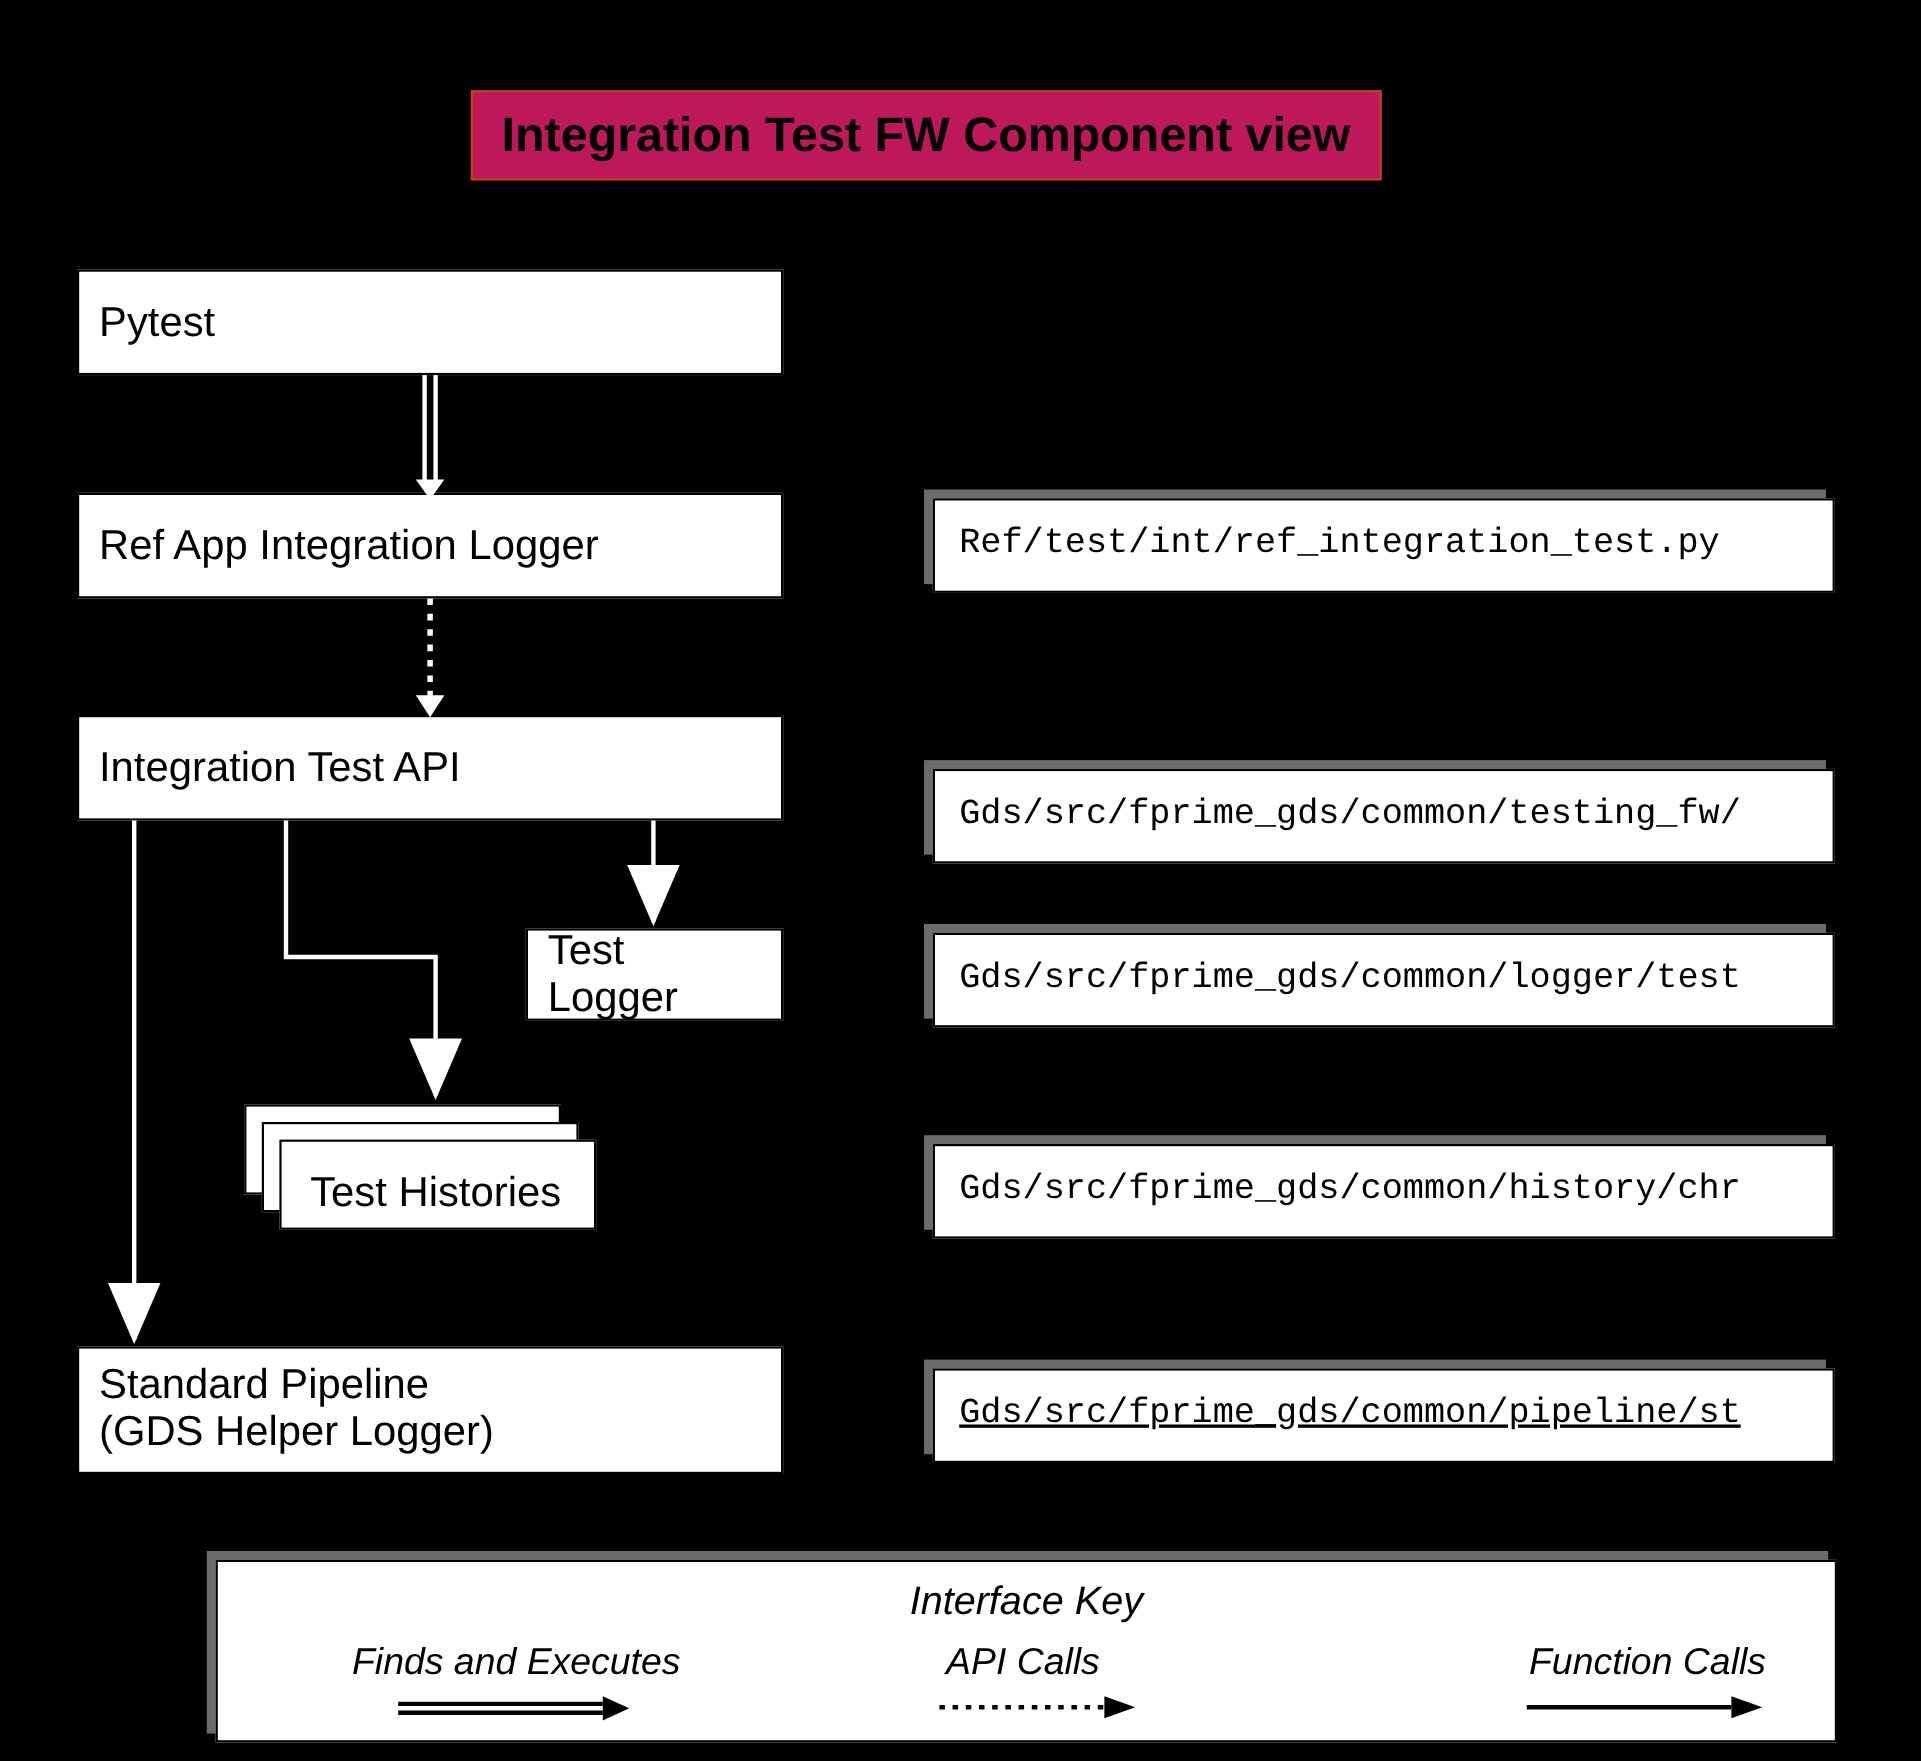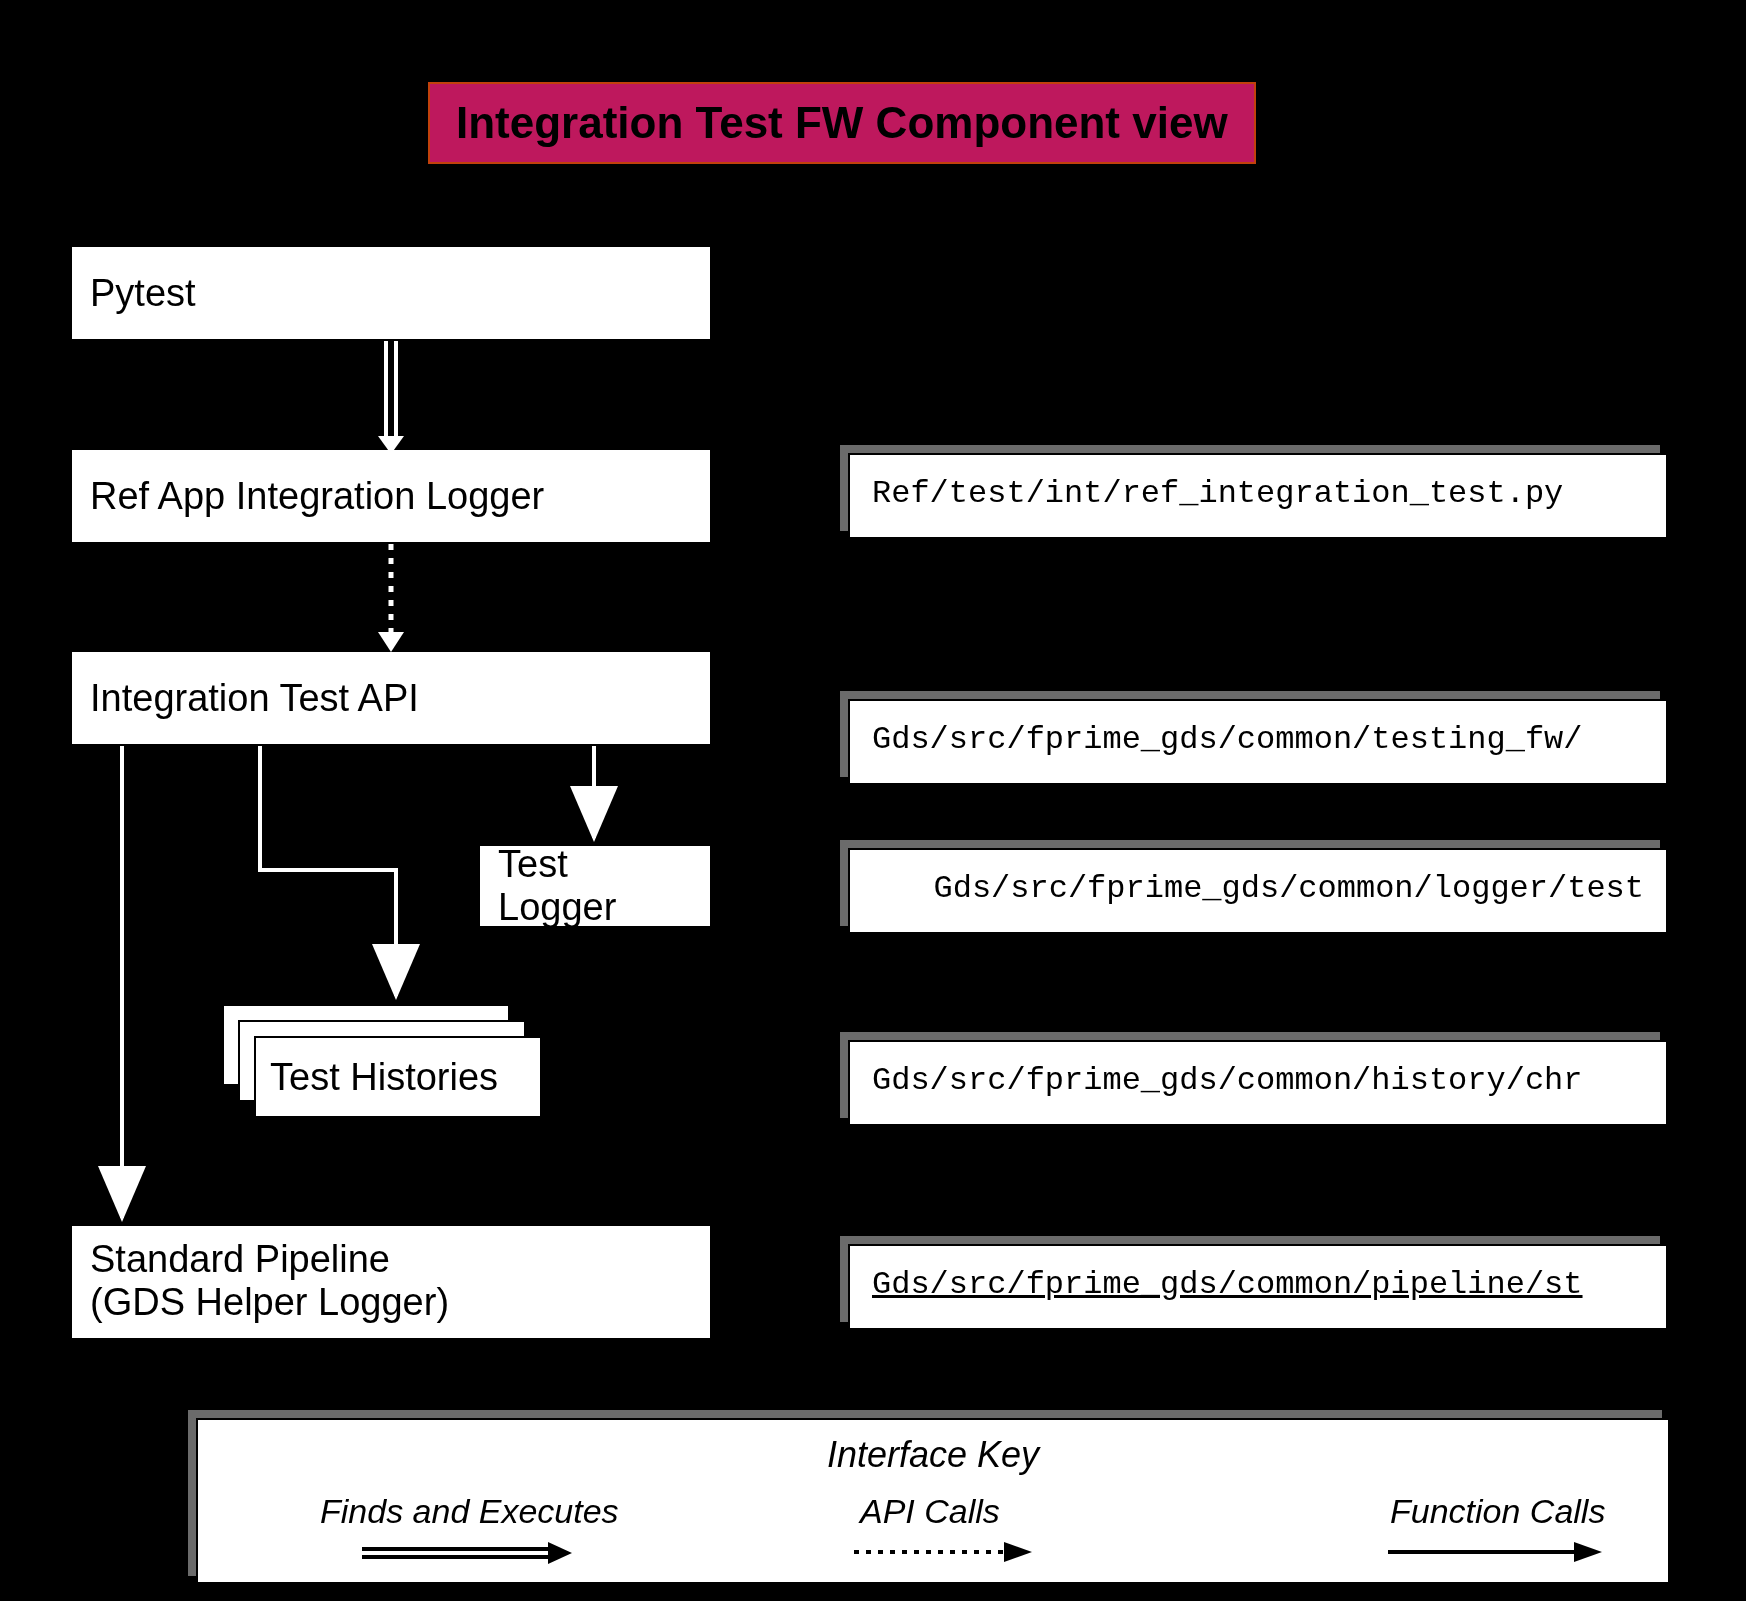--- a/index.html
+++ b/index.html
@@ -90,27 +90,27 @@
 <div class="comp-box" style="left:70px; top:650px; width:642px; height:96px;">
   <span>Integration Test API</span>
 </div>
 <div class="path-box" style="left:848px; top:655px; width:820px; height:86px;margin-top:44px;">
   <span>Gds/src/fprime_gds/common/testing_fw/</span>
 </div>
 
 <div class="comp-box" style="left:478px; top:844px; width:234px; height:84px;">
   <span>Test Logger</span>
 </div>
-<div class="path-box" style="left:848px; top:848px; width:820px; height:86px;text-align:right;">
+<div class="path-box" style="left:848px; top:848px; width:820px; height:86px;">
   <span>Gds/src/fprime_gds/common/logger/test</span>
 </div>
 
 <div class="stack-back" style="left:222px; top:1004px; width:288px; height:82px;"></div>
 <div class="stack-back" style="left:238px; top:1020px; width:288px; height:82px;"></div>
-<div class="comp-box" style="left:254px; top:1036px; width:288px; height:82px; padding:10px 14px;">
+<div class="comp-box" style="left:254px; top:1036px; width:288px; height:82px; padding:10px 26px;align-items:flex-end;">
   <span>Test Histories</span>
 </div>
 <div class="path-box" style="left:848px; top:1040px; width:820px; height:86px;">
   <span>Gds/src/fprime_gds/common/history/chr</span>
 </div>
 
 <div class="comp-box" style="left:70px; top:1224px; width:642px; height:116px; display:block; padding-top:12px;">
   <div>Standard Pipeline</div>
   <div>(GDS Helper Logger)</div>
 </div>

